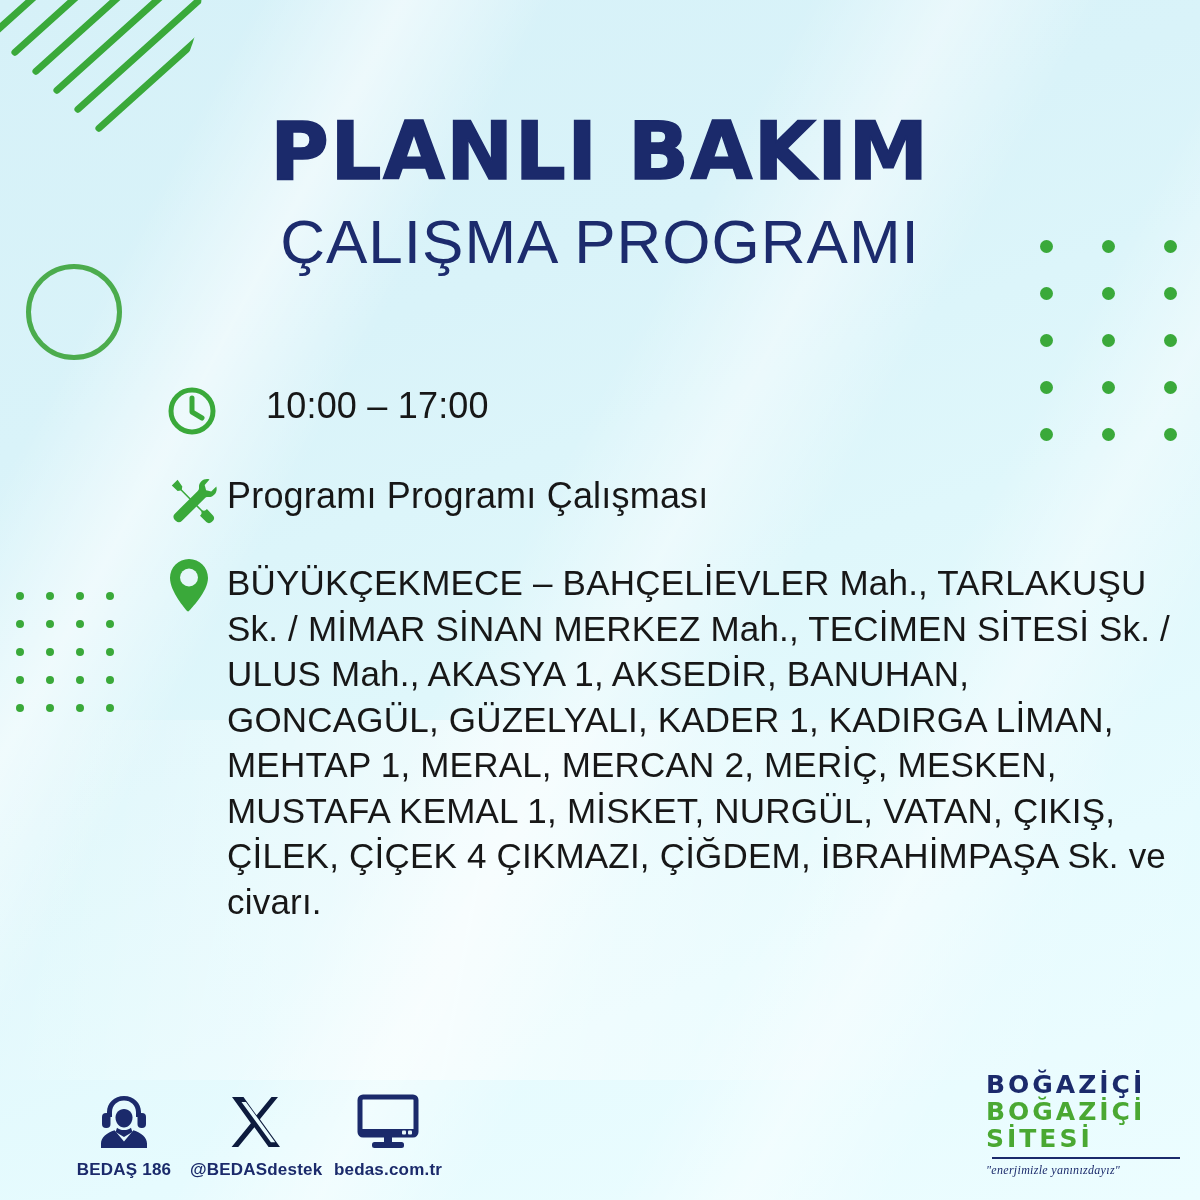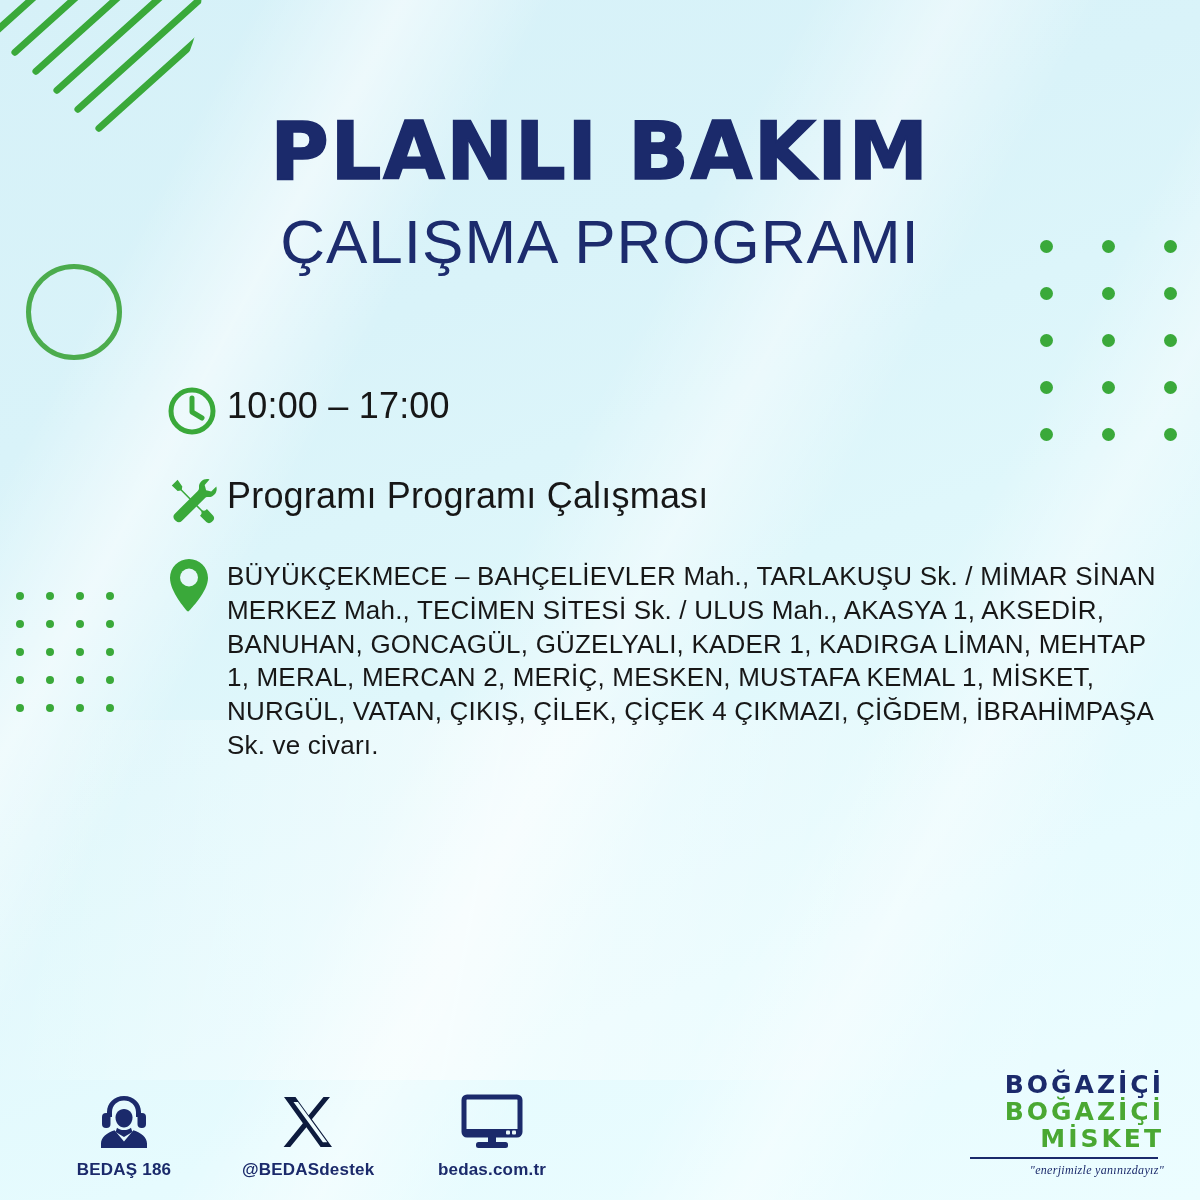--- a/index.html
+++ b/index.html
@@ -74,35 +74,35 @@
   .row .ico{
     width:62px;min-width:62px;height:62px;display:flex;
     align-items:center;justify-content:flex-start;padding-top:2px;
   }
   .row .txt{
     font-size:36px;color:#171717;line-height:1.22;
     font-family:"Liberation Sans","DejaVu Sans",sans-serif;
     padding-top:6px;letter-spacing:.2px;
   }
   #row-date{margin-bottom:24px;}
-  #row-time{margin-bottom:26px;}
+  #row-time{margin-bottom:26px;gap:39px;}
   #row-work{margin-bottom:22px;}
-  #row-address .txt{line-height:1.30;font-size:26px;width:960px;}
+  #row-address .txt{line-height:1.30;font-size:35px;width:960px;}
 
   
   .footer{position:absolute;left:0;right:0;bottom:14px;height:120px;}
-  .contacts{position:absolute;left:58px;bottom:6px;display:flex;gap:52px;}
+  .contacts{position:absolute;left:58px;bottom:6px;display:flex;}
   .contact{width:132px;text-align:center;}
   .contact .cico{height:62px;display:flex;align-items:flex-end;justify-content:center;}
   .contact .clabel{
     margin-top:9px;font-size:17px;font-weight:bold;color:#1b2a6b;
     letter-spacing:.2px;font-family:"Liberation Sans","DejaVu Sans",sans-serif;
   }
 
-  .logo{position:absolute;right:36px;bottom:8px;text-align:right;width:200px;}
+  .logo{position:absolute;right:14px;bottom:8px;text-align:left;width:200px;}
   .logo .l1,.logo .l2,.logo .l3{
     font-family:"DejaVu Sans","Liberation Sans",sans-serif;
     font-weight:bold;letter-spacing:3px;line-height:1.08;font-size:25px;
   }
   .logo .l1{color:#1b2a6b;}
   .logo .l2,.logo .l3{color:#4aa832;}
   .logo .rule{height:2px;background:#1b2a6b;margin:5px 6px 4px 6px;}
   .logo .slogan{
     font-size:12px;color:#1b2a6b;font-style:italic;letter-spacing:.3px;
     font-family:"Liberation Serif","DejaVu Serif",serif;
@@ -257,20 +257,20 @@
           </svg>
         </div>
         <div class="clabel">bedas.com.tr</div>
       </div>
 
     </div>
 
     <div class="logo">
       <div class="l1">BOĞAZİÇİ</div>
       <div class="l2">BOĞAZİÇİ</div>
-      <div class="l3">MİSKET</div>
+      <div class="l3">SİTESİ</div>
       <div class="rule"></div>
       <div class="slogan">"enerjimizle yanınızdayız"</div>
     </div>
 
   </div>
 
 </div>
 
 </body></html>

